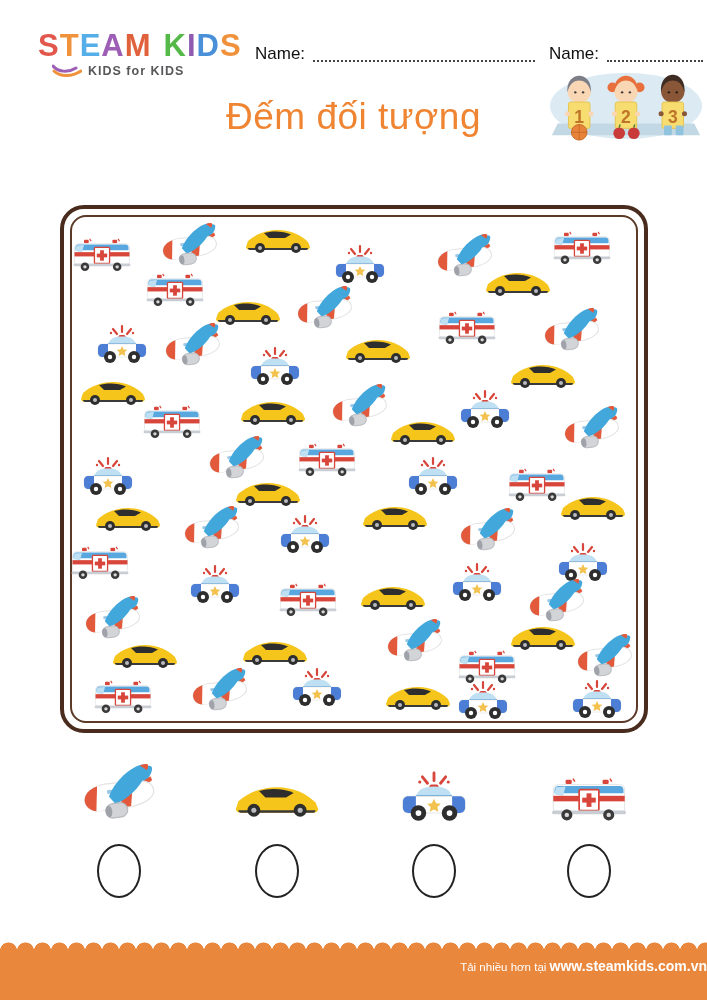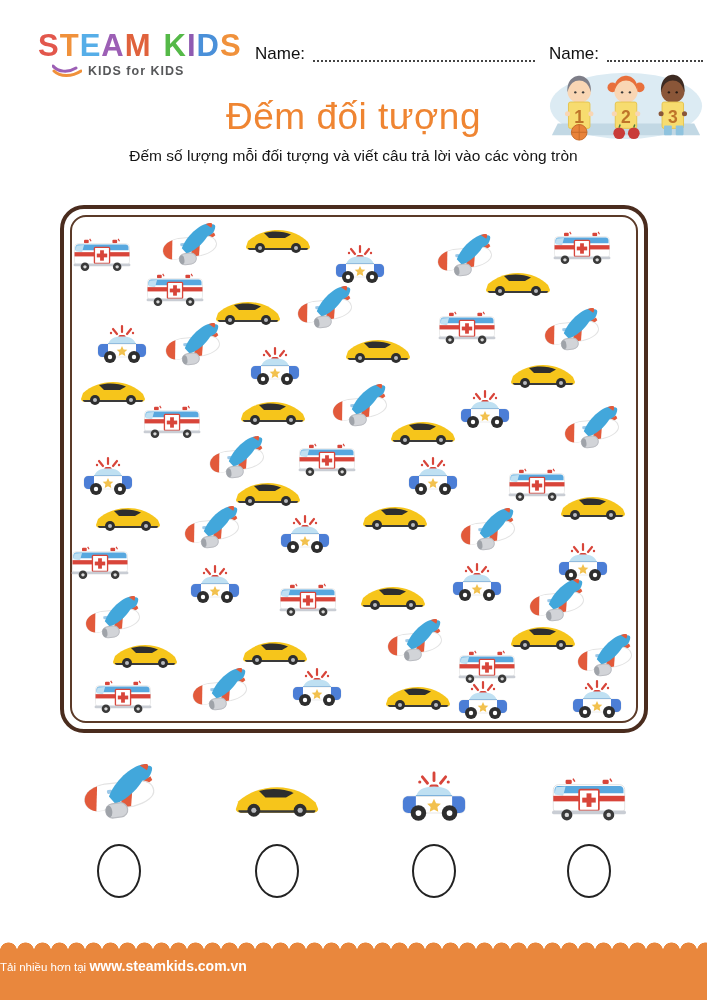--- a/index.html
+++ b/index.html
@@ -32,21 +32,21 @@
   .puzzle-box-inner{position:absolute;inset:6px;border:2px solid #5B3A28;border-radius:16px;}
   .vehicle{position:absolute;}
   .vehicle svg{width:100%;height:100%;display:block;}
   .answer-circle{position:absolute;border:2.5px solid #222;border-radius:50%;background:#fff;box-sizing:border-box;}
 
   
   .footer{position:absolute;left:0;right:0;bottom:0;height:49px;background:#E9873D;}
   .footer-scallop{position:absolute;left:0;right:0;top:-9px;height:9px;
       background-image:radial-gradient(circle at 8.5px 9px, #E9873D 8.2px, rgba(233,135,61,0) 8.8px);
       background-size:17px 9px;background-repeat:repeat-x;}
-  .footer-line1{margin-top:7px;text-align:left;color:#fff;font-size:11.5px;}
+  .footer-line1{margin-top:7px;text-align:right;color:#fff;font-size:11.5px;}
   .footer-line1 .url{font-weight:bold;font-size:14px;color:#fff;text-decoration:none;}
   .footer-line2{text-align:center;color:#fff;font-size:12px;font-style:italic;margin-top:3px;}
 </style>
 </head>
 <body>
 
 <svg width="0" height="0" style="position:absolute" aria-hidden="true">
   <defs>
     <symbol id="sym-airplane" viewBox="0 0 64 48">
       <g transform="rotate(-8 32 26)">
@@ -172,21 +172,20 @@
     <rect x="117" y="38" width="22" height="27" rx="2" fill="#F7DC6F" stroke="#E6C44F"></rect>
     <circle cx="116" cy="50" r="2.6" fill="#8A5638"></circle>
       <circle cx="140" cy="50" r="2.6" fill="#8A5638"></circle>
     <text x="128" y="59" font-size="18" font-weight="bold" fill="#BE7429" text-anchor="middle" font-family="Liberation Sans, sans-serif">3</text>
     <rect x="119" y="62" width="8" height="10" rx="1" fill="#8FC3DE"></rect>
     <rect x="131" y="62" width="8" height="10" rx="1" fill="#8FC3DE"></rect>
   </svg>
 
   <div class="title">Đếm đối tượng</div>
   <div class="instructions">
-    <div>Đếm số lượng mỗi đối tượng và viết câu trả lời vào các vòng tròn</div>
   </div>
 
   <div class="puzzle-box">
     <div class="puzzle-box-inner"></div>
   </div>
   <div id="vehicle-field">
       <div class="vehicle" style="left: 72px; top: 237px; width: 60px; height: 36px;">
         <svg viewBox="0 0 60 36">
           <use href="#sym-ambulance"></use>
         </svg>

